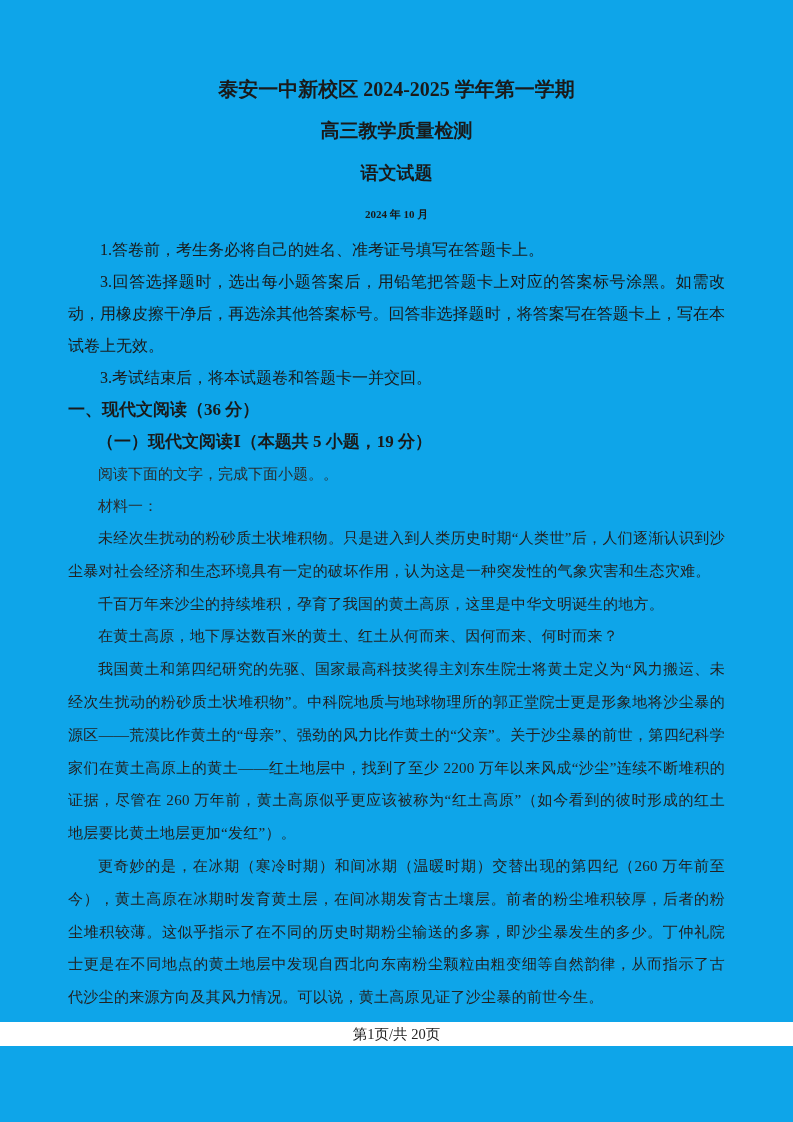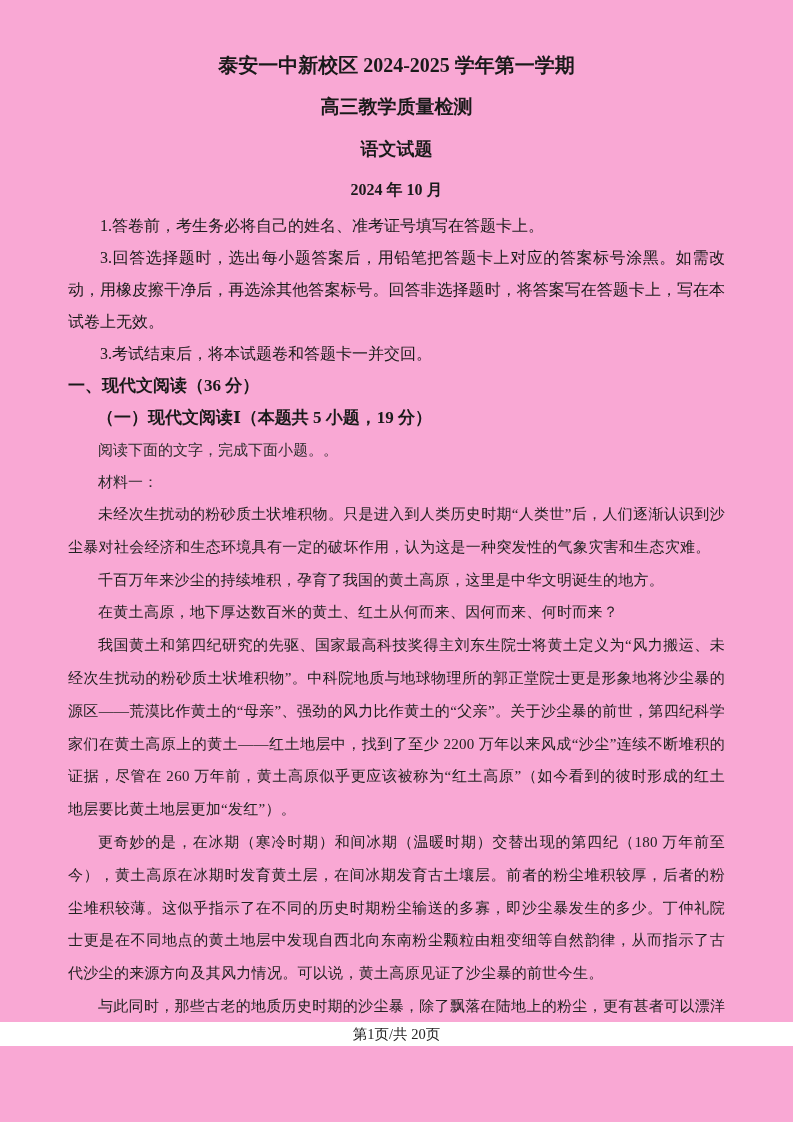--- a/index.html
+++ b/index.html
@@ -2,24 +2,24 @@
 <html lang="zh"><head>
 <meta charset="utf-8">
 <style>
   * { box-sizing: border-box; }
   html, body { margin: 0; padding: 0; background: #ffffff; }
   .page {
     position: relative;
     width: 793px;
     height: 1122px;
     margin: 0 auto;
-    background: #f9a8d4;
+    background: #0ea5e9;
     color: #1a1a1a;
     font-family: "Liberation Serif", "DejaVu Serif", serif;
-    padding: 44px 68px 0 68px;
+    padding: 68px 68px 0 68px;
     overflow: hidden;
   }
   
   .title-block { text-align: center; }
   .title-line1 {
     font-size: 20px;
     font-weight: bold;
     line-height: 42px;
     margin: 0;
   }
@@ -29,21 +29,21 @@
     line-height: 42px;
     margin: 0;
   }
   .title-line3 {
     font-size: 18px;
     font-weight: bold;
     line-height: 42px;
     margin: 0;
   }
   .date-line {
-    font-size: 16px;
+    font-size: 11px;
     font-weight: bold;
     line-height: 40px;
     margin: 0;
   }
   
   .notice-heading {
     font-size: 16px;
     font-weight: bold;
     line-height: 32px;
     margin: 0;
@@ -126,19 +126,19 @@
   <div>
     <p class="section-heading">一、现代文阅读（36 分）</p>
     <p class="sub-heading">（一）现代文阅读Ⅰ（本题共 5 小题，19 分）</p>
     <p class="instruction">阅读下面的文字，完成下面小题。。</p>
     <p class="material-label">材料一：</p>
 
     <p class="body-para">未经次生扰动的粉砂质土状堆积物。只是进入到人类历史时期“人类世”后，人们逐渐认识到沙尘暴对社会经济和生态环境具有一定的破坏作用，认为这是一种突发性的气象灾害和生态灾难。</p>
     <p class="body-para">千百万年来沙尘的持续堆积，孕育了我国的黄土高原，这里是中华文明诞生的地方。</p>
     <p class="body-para">在黄土高原，地下厚达数百米的黄土、红土从何而来、因何而来、何时而来？</p>
     <p class="body-para">我国黄土和第四纪研究的先驱、国家最高科技奖得主刘东生院士将黄土定义为“风力搬运、未经次生扰动的粉砂质土状堆积物”。中科院地质与地球物理所的郭正堂院士更是形象地将沙尘暴的源区——荒漠比作黄土的“母亲”、强劲的风力比作黄土的“父亲”。关于沙尘暴的前世，第四纪科学家们在黄土高原上的黄土——红土地层中，找到了至少 2200 万年以来风成“沙尘”连续不断堆积的证据，尽管在 260 万年前，黄土高原似乎更应该被称为“红土高原”（如今看到的彼时形成的红土地层要比黄土地层更加“发红”）。</p>
-    <p class="body-para">更奇妙的是，在冰期（寒冷时期）和间冰期（温暖时期）交替出现的第四纪（180 万年前至今），黄土高原在冰期时发育黄土层，在间冰期发育古土壤层。前者的粉尘堆积较厚，后者的粉尘堆积较薄。这似乎指示了在不同的历史时期粉尘输送的多寡，即沙尘暴发生的多少。丁仲礼院士更是在不同地点的黄土地层中发现自西北向东南粉尘颗粒由粗变细等自然韵律，从而指示了古代沙尘的来源方向及其风力情况。可以说，黄土高原见证了沙尘暴的前世今生。</p>
+    <p class="body-para">更奇妙的是，在冰期（寒冷时期）和间冰期（温暖时期）交替出现的第四纪（260 万年前至今），黄土高原在冰期时发育黄土层，在间冰期发育古土壤层。前者的粉尘堆积较厚，后者的粉尘堆积较薄。这似乎指示了在不同的历史时期粉尘输送的多寡，即沙尘暴发生的多少。丁仲礼院士更是在不同地点的黄土地层中发现自西北向东南粉尘颗粒由粗变细等自然韵律，从而指示了古代沙尘的来源方向及其风力情况。可以说，黄土高原见证了沙尘暴的前世今生。</p>
     <p class="body-para clip-line">与此同时，那些古老的地质历史时期的沙尘暴，除了飘落在陆地上的粉尘，更有甚者可以漂洋过海，</p>
   </div>
 
   <div class="footer">第1页/共 20页</div>
 
 </div>
 
 </body></html>

